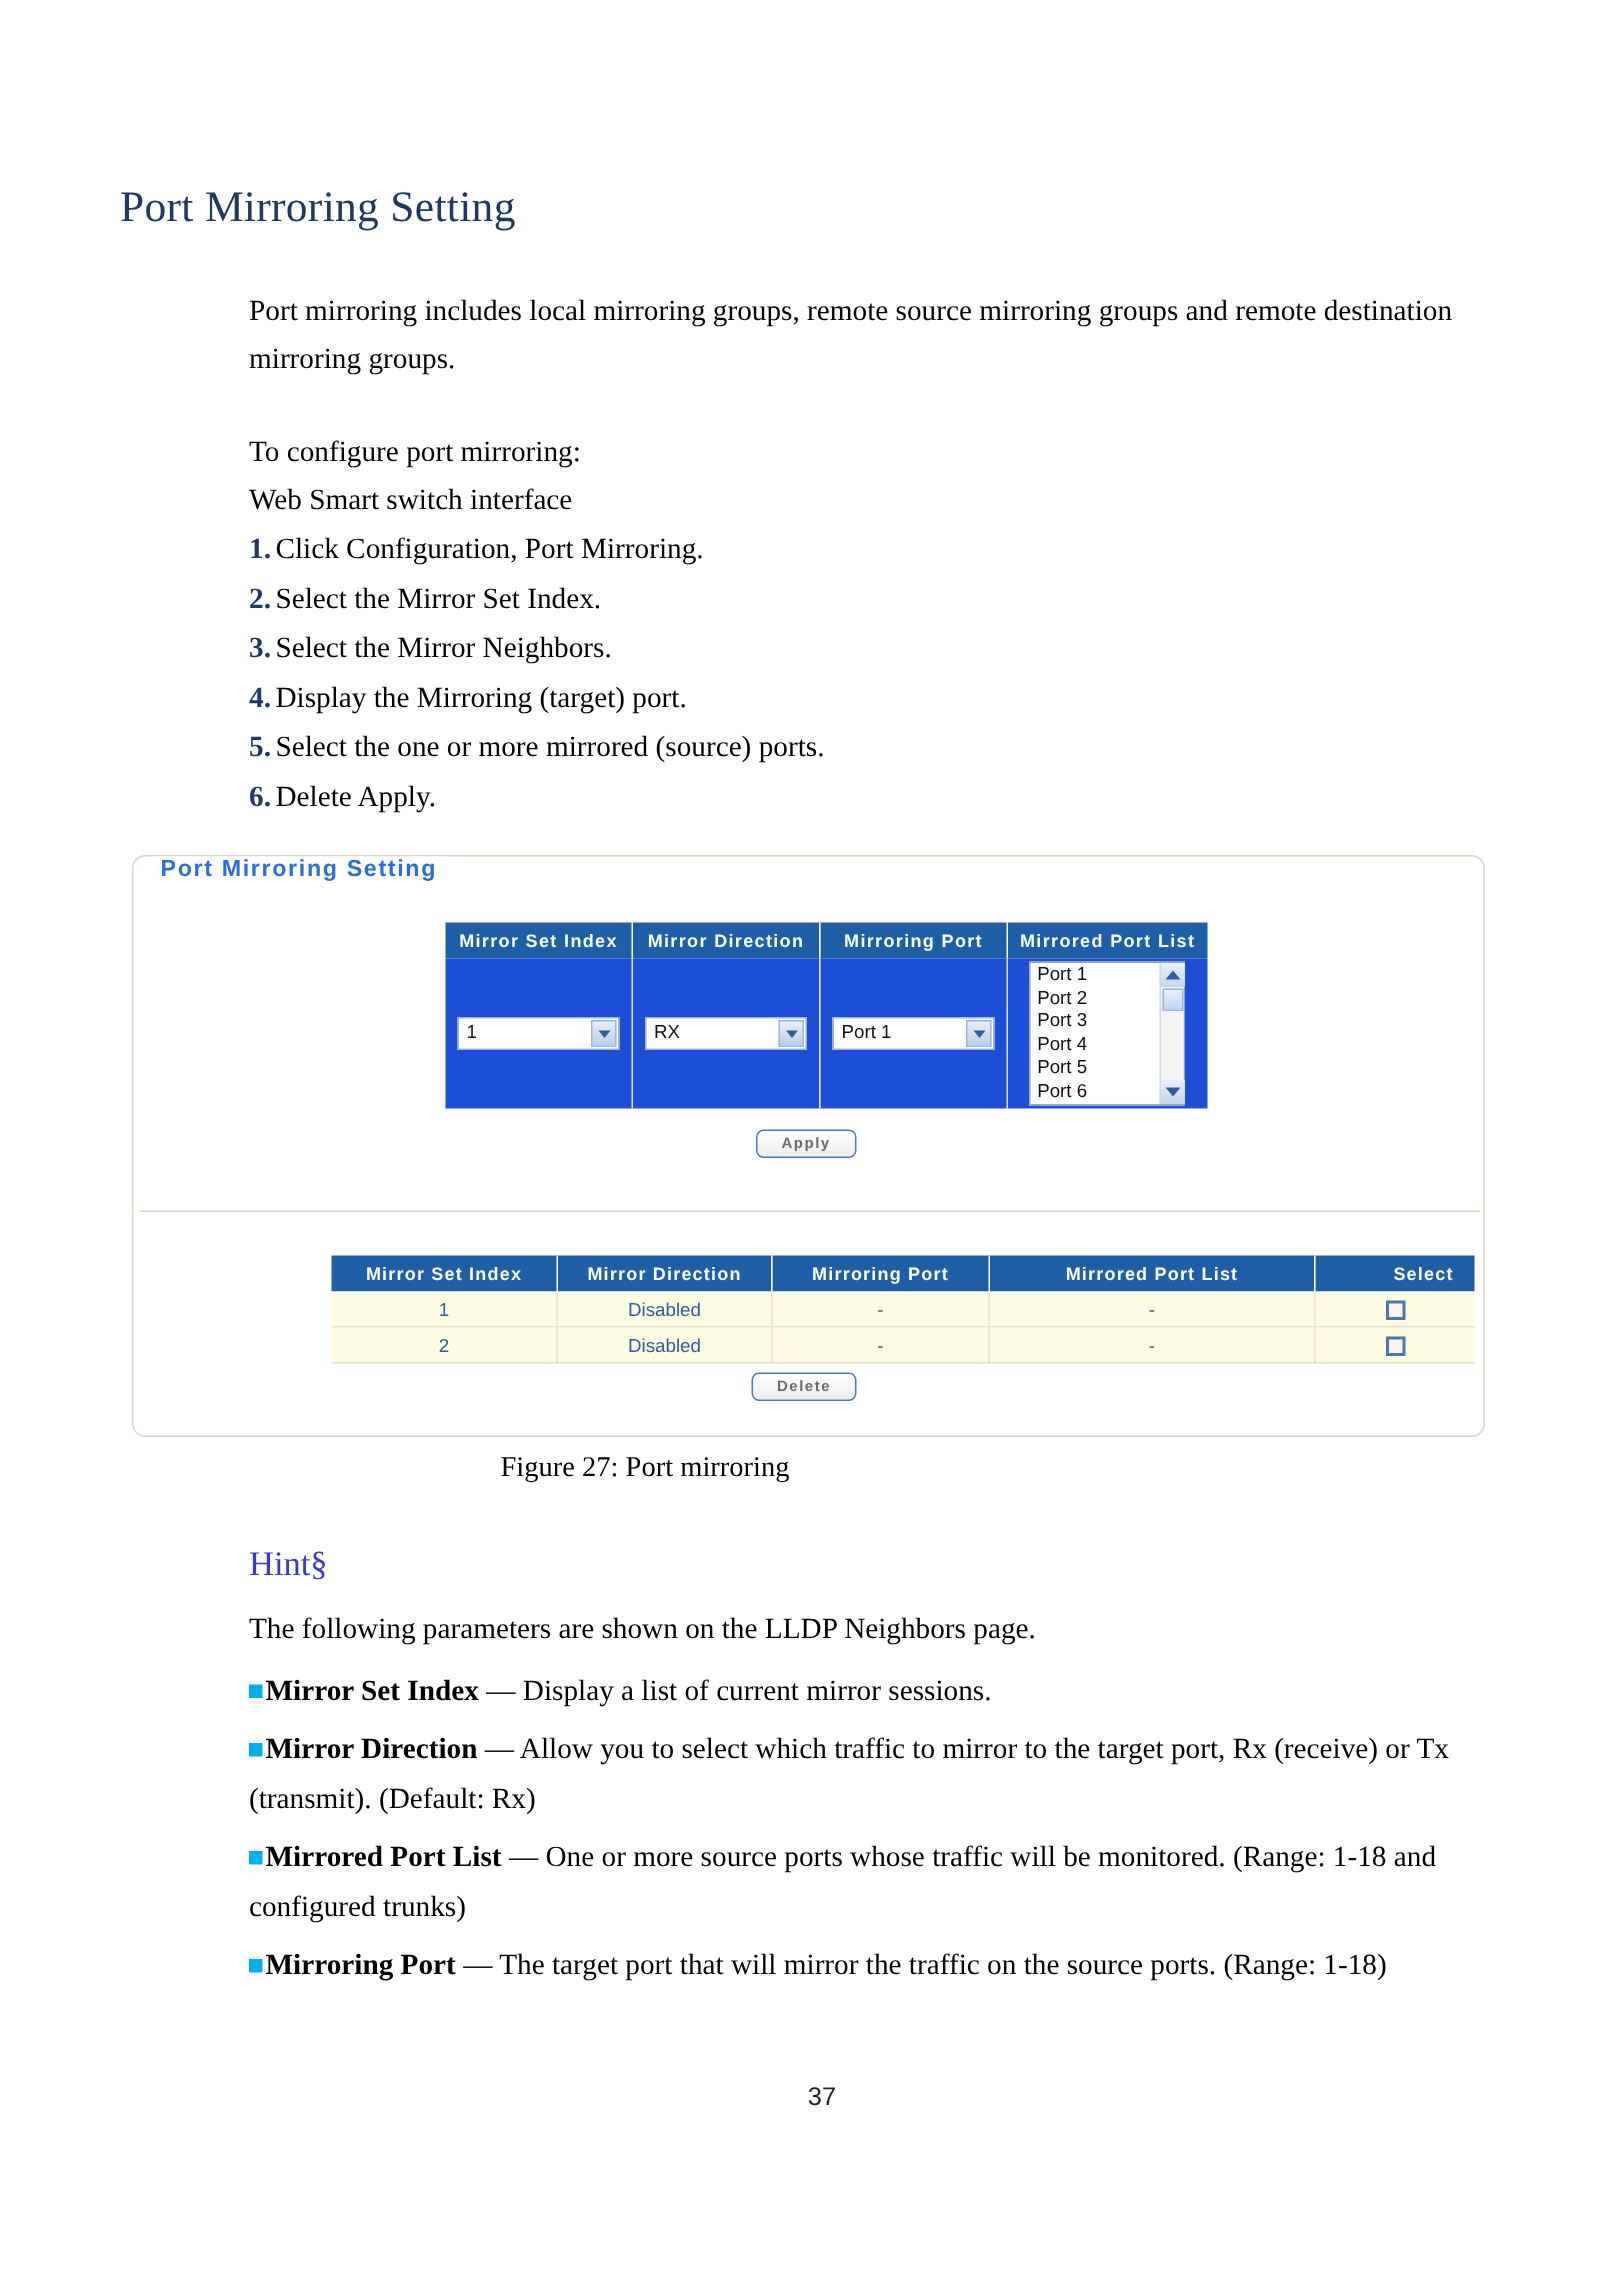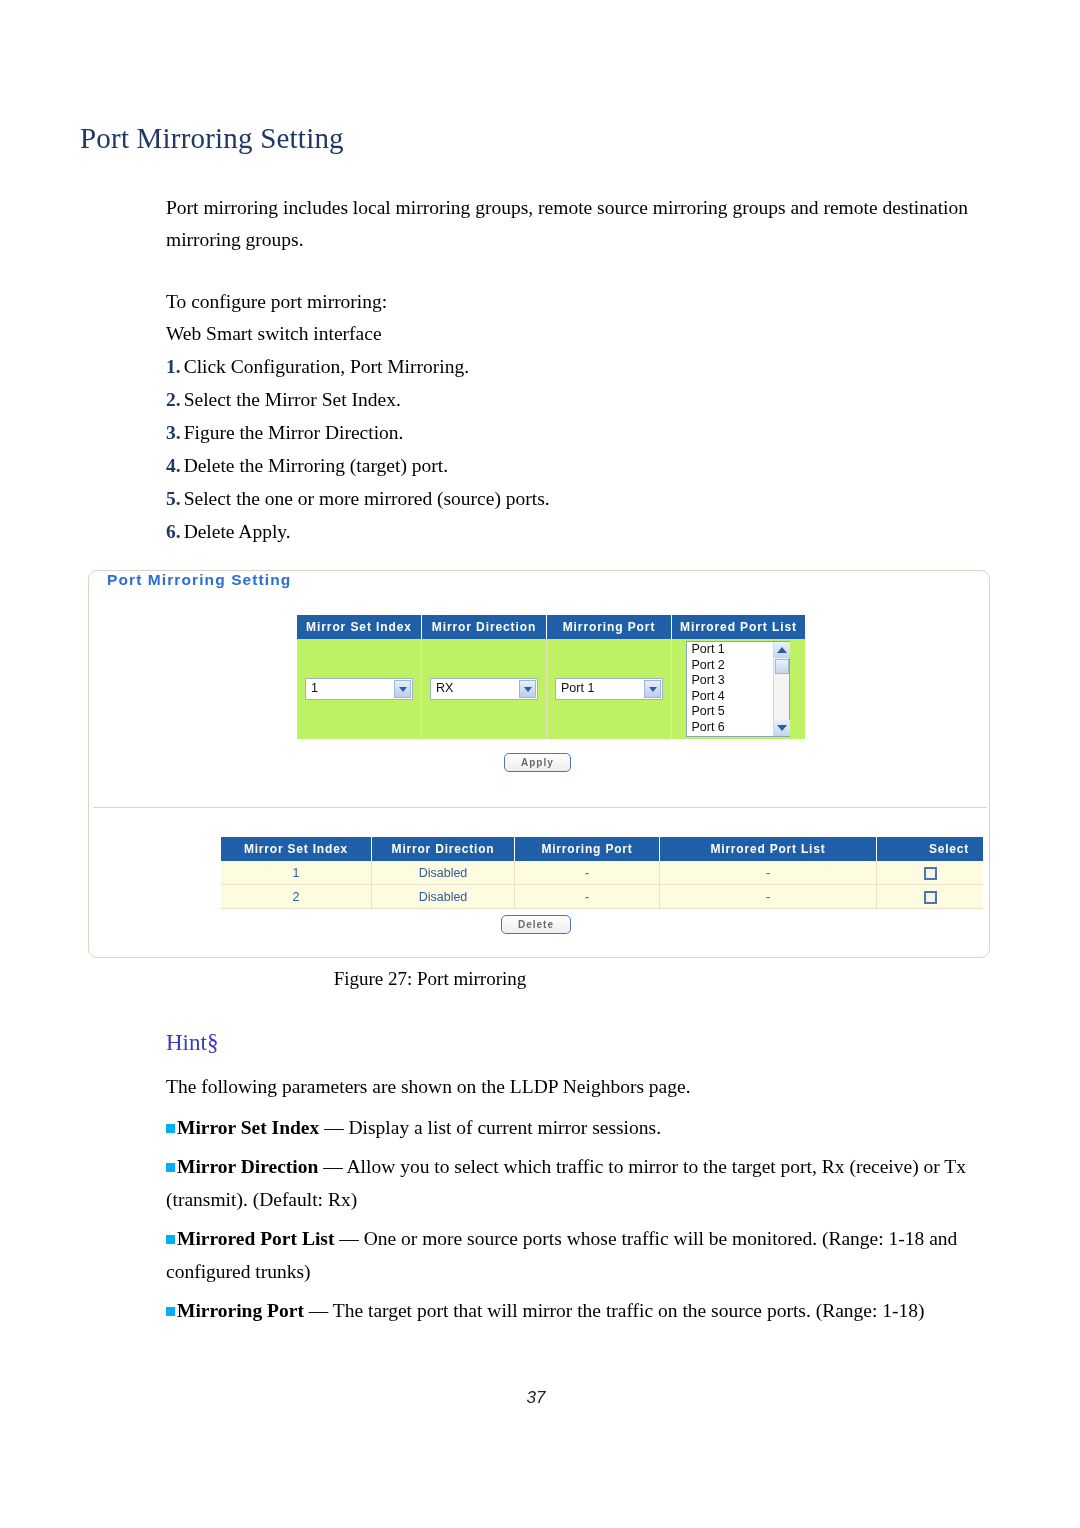--- a/index.html
+++ b/index.html
@@ -107,21 +107,21 @@
     font-size: 12px;
     font-weight: bold;
     letter-spacing: 0.9px;
     padding: 5px 8px;
     border-right: 1px solid #ffffff;
     white-space: nowrap;
     text-align: center;
   }
   .form-table th:last-child { border-right: none; }
   .form-table td {
-    background: #bef264;
+    background: #1d4ed8;
     border-right: 1px solid #e6e2c8;
     vertical-align: middle;
     text-align: center;
     height: 100px;
     padding: 0 8px;
   }
   .form-table td:last-child { border-right: none; }
 
   .sel {
     position: relative;
@@ -308,51 +308,50 @@
     width: 9px; height: 9px;
     background: #00b0f0;
     margin-right: 2px;
     vertical-align: 1px;
   }
   .bterm { font-weight: bold; }
 
   
   .page-number {
     position: absolute;
-    left: 4px; top: 1388px;
+    left: 16px; top: 1388px;
     width: 1064px;
     text-align: center;
     font-family: "Liberation Sans", sans-serif;
     font-size: 17px;
     color: #222;
-    font-style: italic;
   }
 </style>
 </head>
 <body>
 
 <h1 class="page-title">Port Mirroring Setting</h1>
 
 <div class="body-col">
   <p class="para">Port mirroring includes local mirroring groups, remote source mirroring groups and remote destination mirroring groups.</p>
   <div class="spacer-sm"></div>
   <div class="para">To configure port mirroring:</div>
   <div class="para">Web Smart switch interface</div>
 
   <div class="step">
     <span class="step-num">1.</span><span>Click Configuration, Port Mirroring.</span>
   </div>
   <div class="step">
     <span class="step-num">2.</span><span>Select the Mirror Set Index.</span>
   </div>
   <div class="step">
-    <span class="step-num">3.</span><span>Figure the Mirror Direction.</span>
-  </div>
-  <div class="step">
-    <span class="step-num">4.</span><span>Delete the Mirroring (target) port.</span>
+    <span class="step-num">3.</span><span>Select the Mirror Neighbors.</span>
+  </div>
+  <div class="step">
+    <span class="step-num">4.</span><span>Display the Mirroring (target) port.</span>
   </div>
   <div class="step">
     <span class="step-num">5.</span><span>Select the one or more mirrored (source) ports.</span>
   </div>
   <div class="step">
     <span class="step-num">6.</span><span>Delete Apply.</span>
   </div>
 </div>
 
 <div class="figure-wrap">

